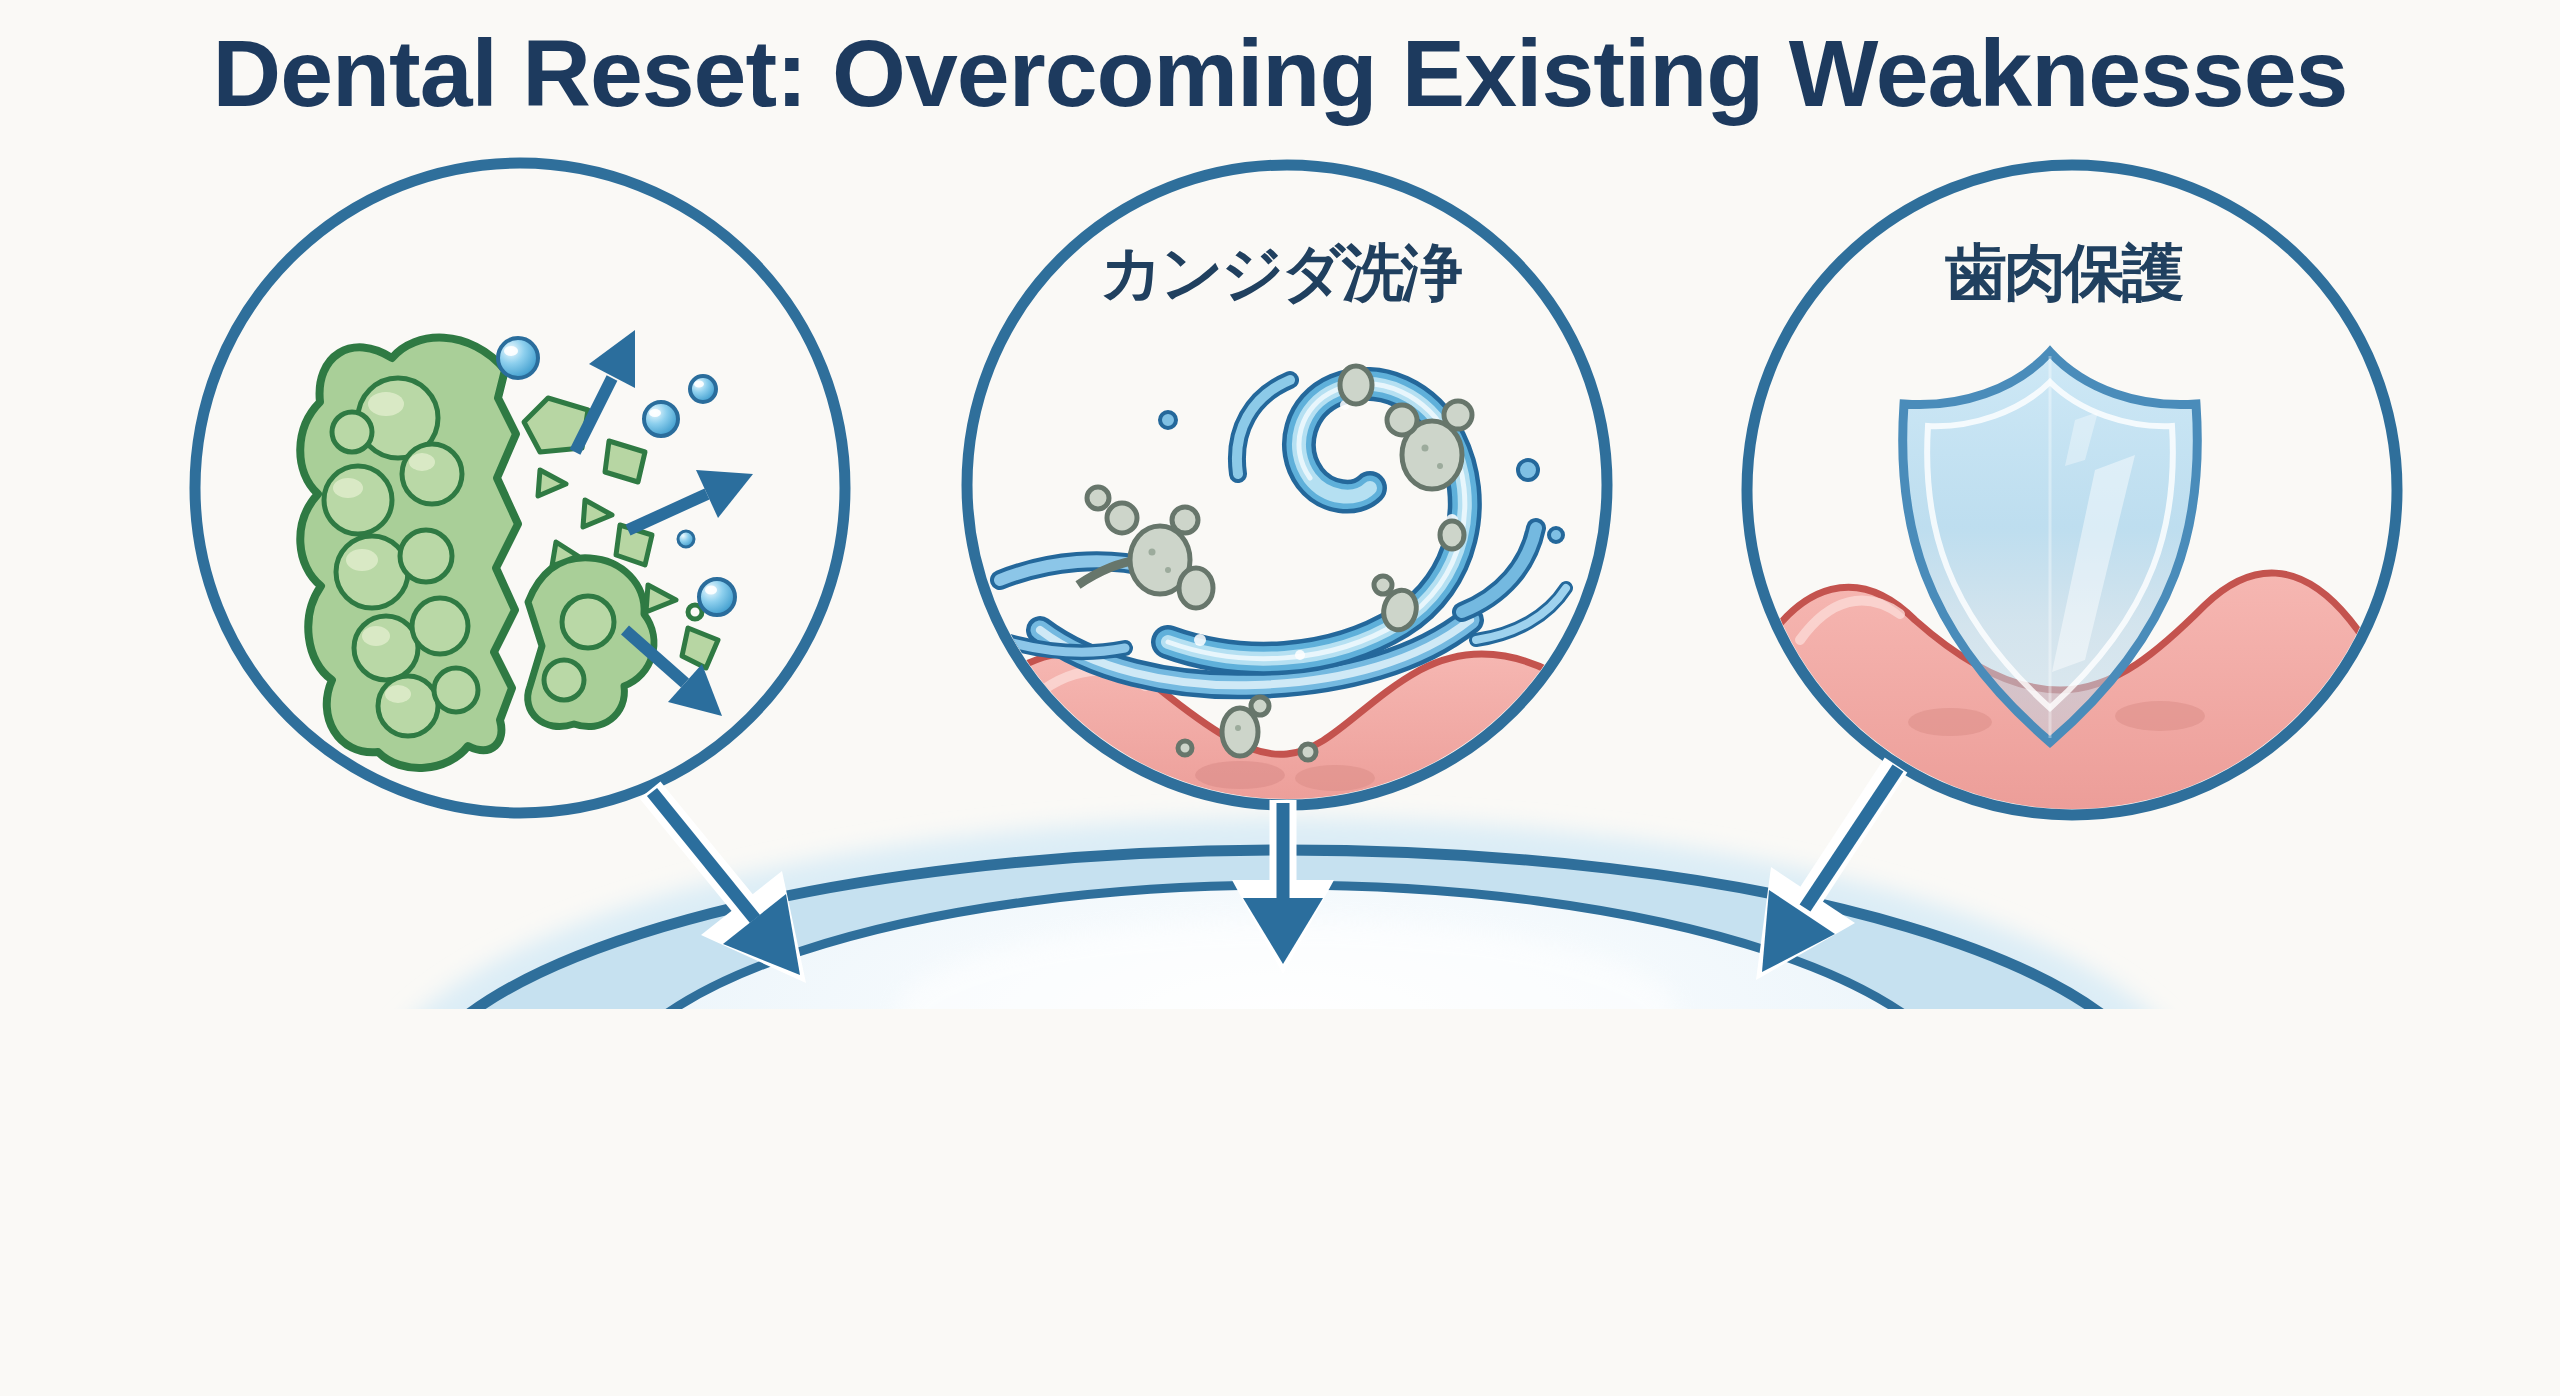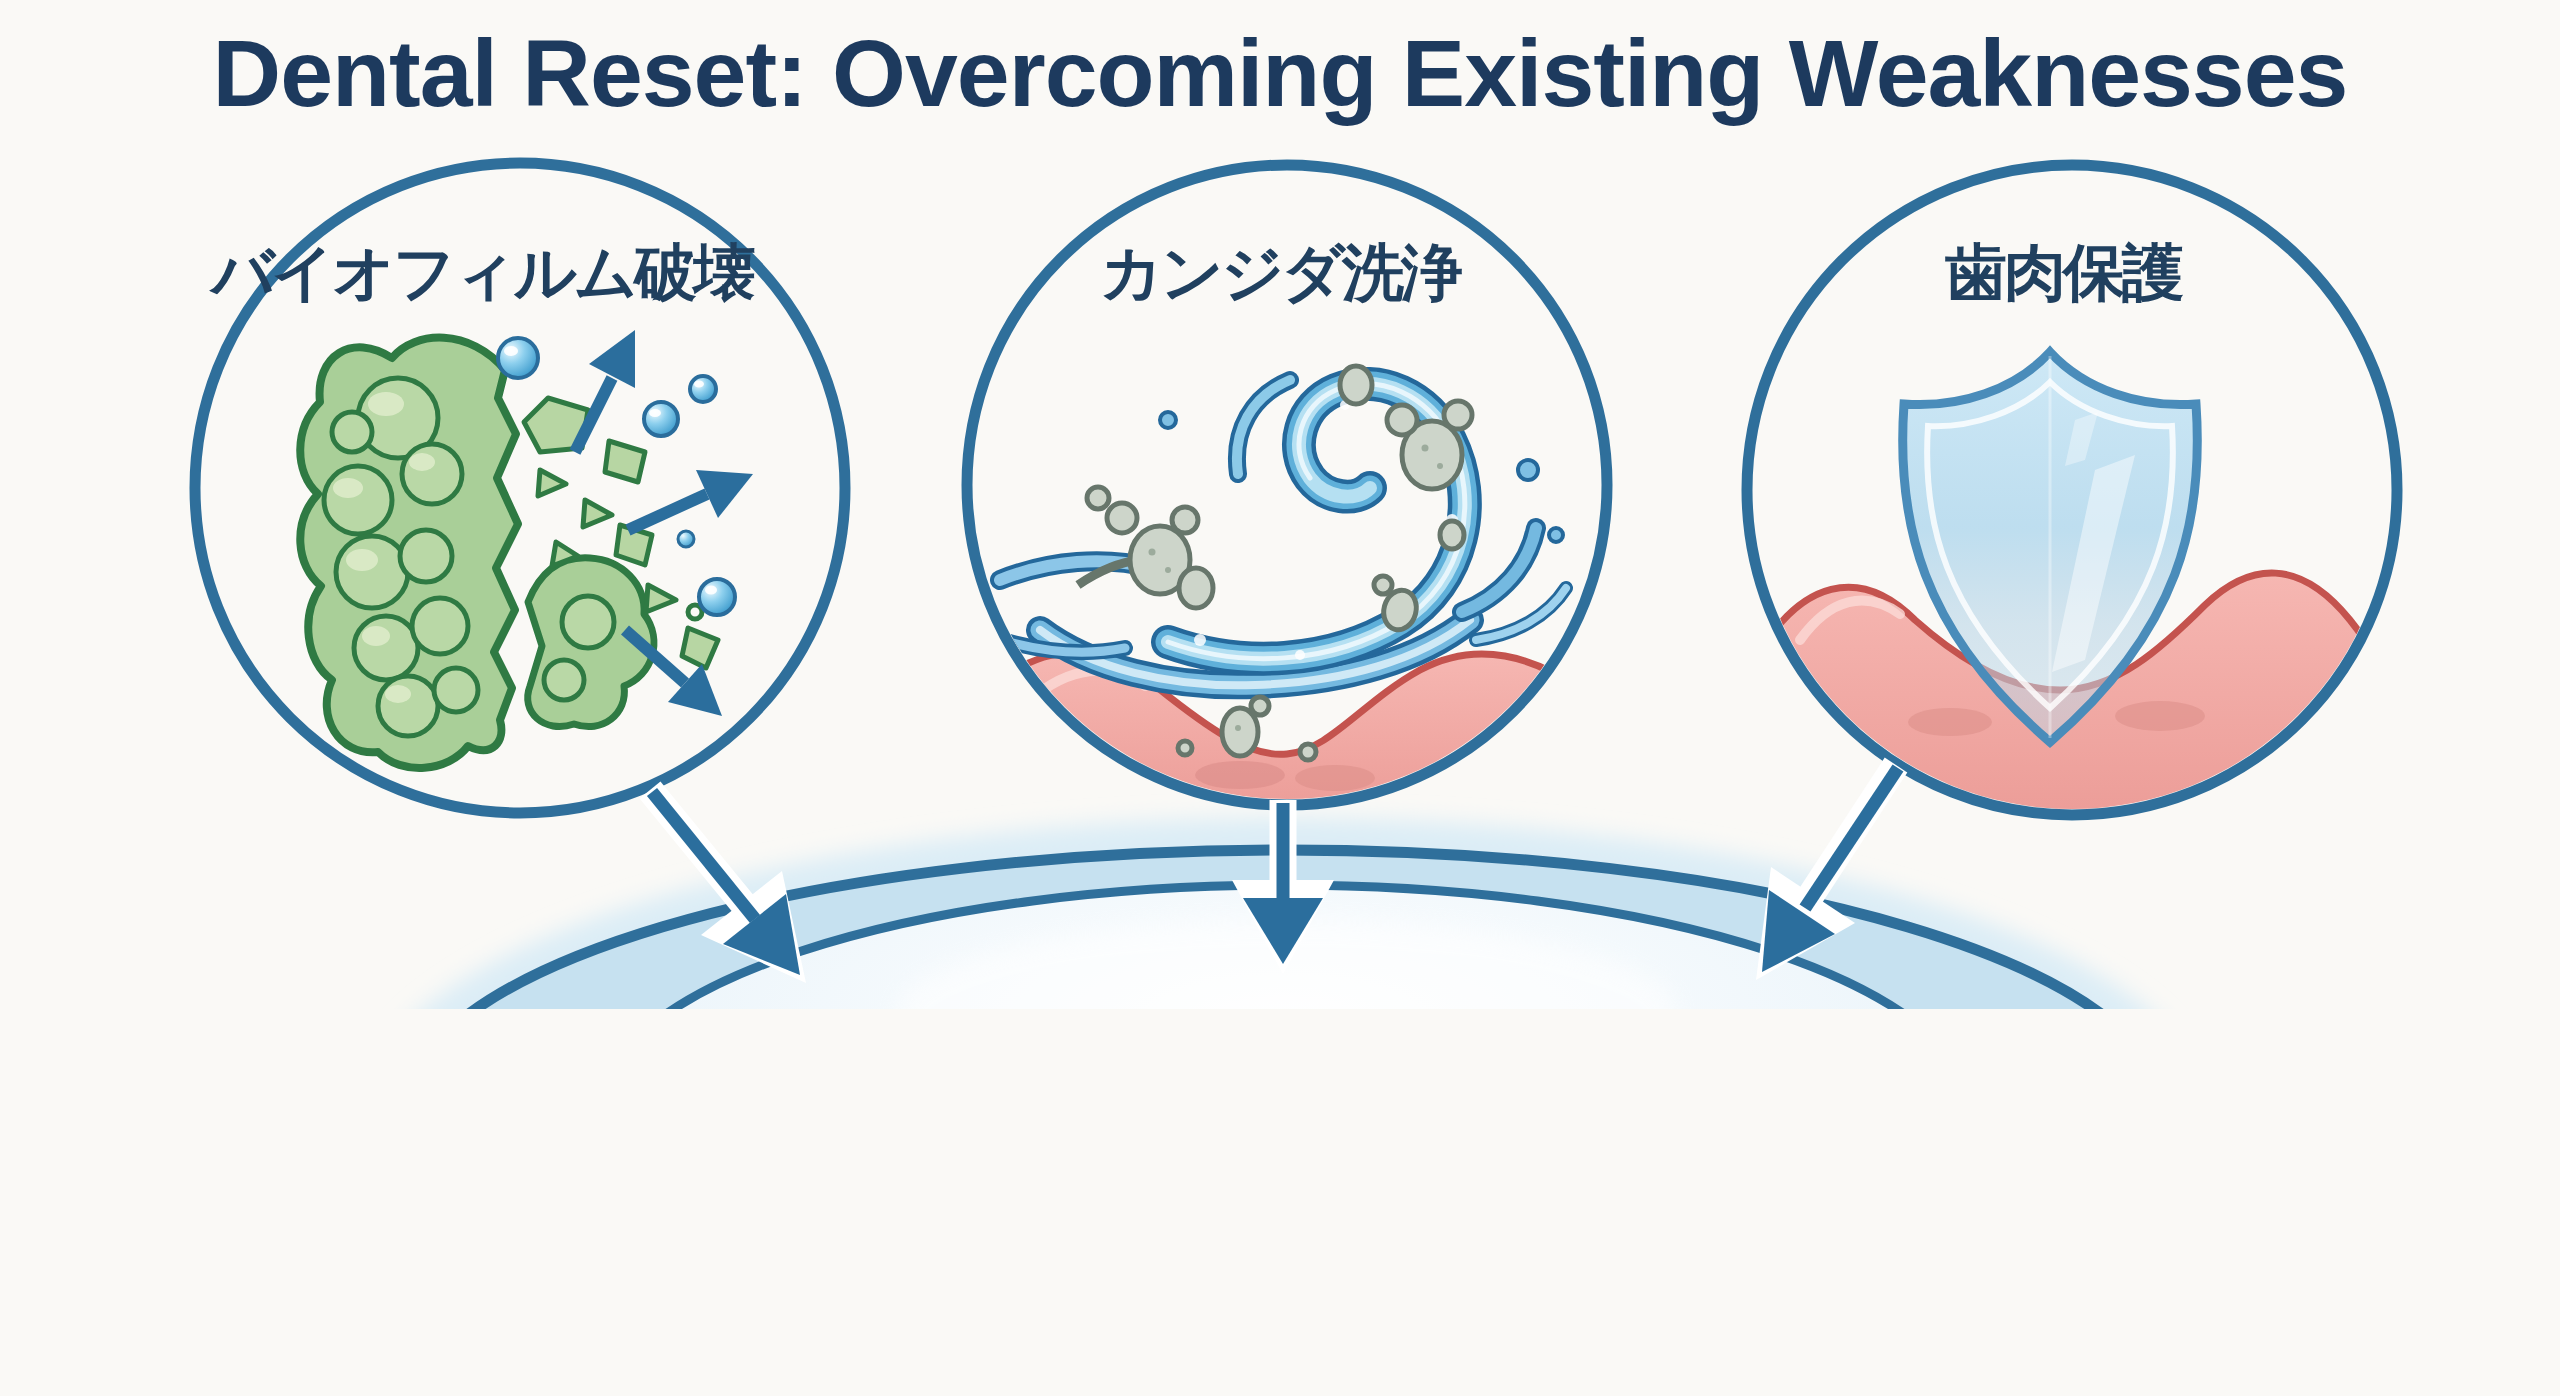--- a/index.html
+++ b/index.html
@@ -274,16 +274,15 @@
   </g>
   <g>
     <line x1="1896" y1="765" x2="1800" y2="912" stroke="#ffffff" stroke-width="27"></line>
     <polygon points="1756,980 1771,867 1855,923" fill="#ffffff"></polygon>
     <line x1="1898" y1="768" x2="1805" y2="908" stroke="#2b6e9d" stroke-width="13"></line>
     <polygon points="1762,972 1769,890 1835,934" fill="#2b6e9d"></polygon>
   </g>
 </svg>
 
   <div class="txt" id="title">Dental Reset: Overcoming Existing Weaknesses</div>
-  <div class="txt circle-label" id="label-1">バイオフィルム破壊</div>
   <div class="txt circle-label" id="label-2">カンジダ洗浄</div>
   <div class="txt circle-label" id="label-3">歯肉保護</div>
 </div>
 
 </body></html>

